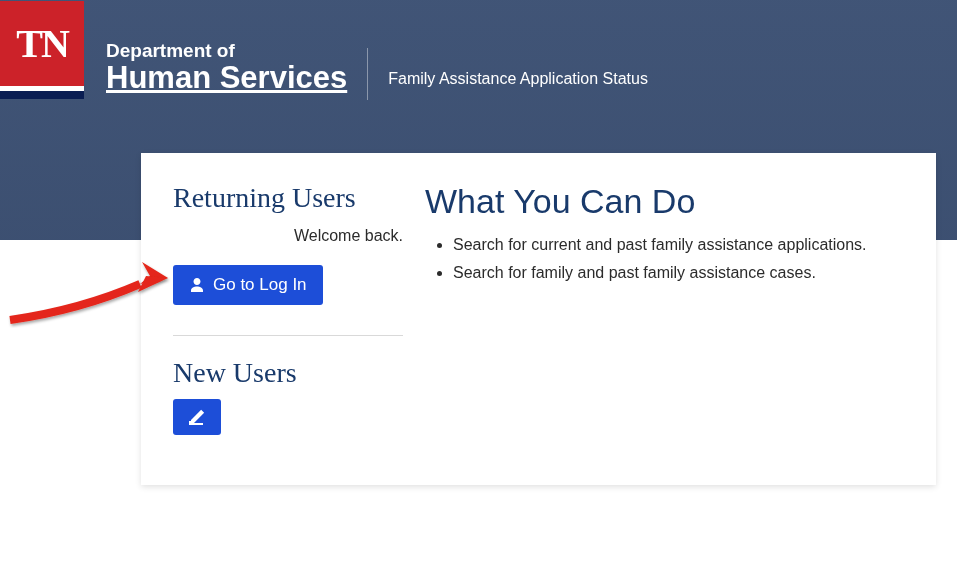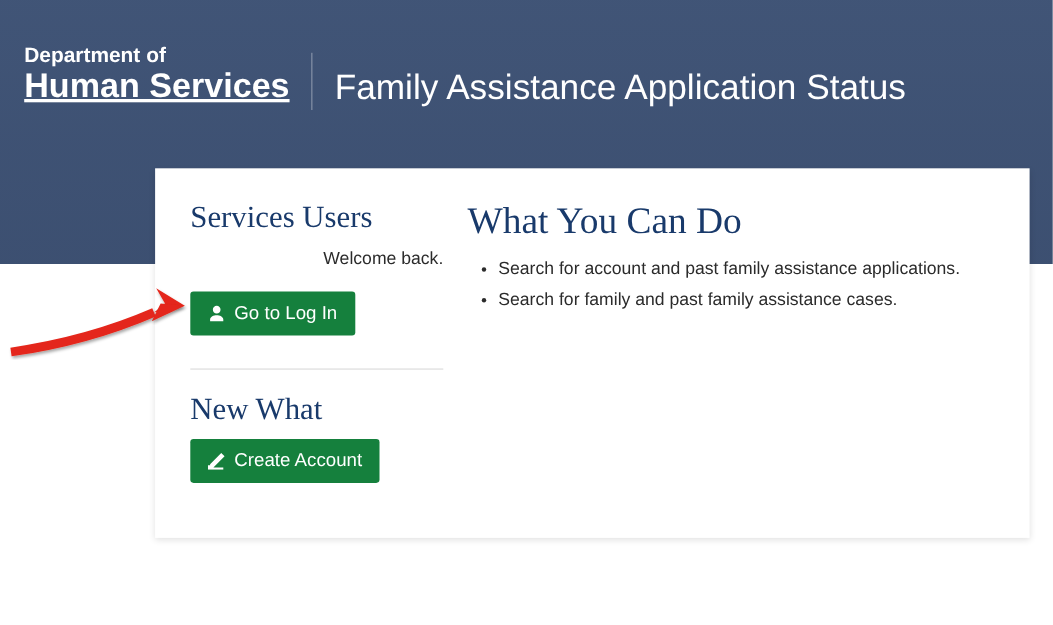--- a/index.html
+++ b/index.html
@@ -72,21 +72,21 @@
       text-decoration: underline;
     }
     .divider {
       width: 1px;
       height: 52px;
       background: rgba(255,255,255,0.4);
       margin: 48px 20px 0 20px;
     }
     .page-title {
       color: #fff;
-      font-size: 32px;
+      font-size: 16px;
       font-weight: 300;
       padding-top: 58px;
     }
     .card {
       position: absolute;
       top: 153px;
       left: 141px;
       width: 795px;
       background: #fff;
       box-shadow: 0 2px 6px rgba(0,0,0,0.12);
@@ -103,38 +103,38 @@
     }
     .section-heading {
       font-family: "Palatino Linotype", Palatino, Georgia, serif;
       color: #193a6b;
       font-size: 28px;
       font-weight: 400;
       margin-bottom: 10px;
       line-height: 1.1;
     }
     .big-heading {
-      font-family: Liberation Serif, serif;
+      font-family: Liberation Sans, sans-serif;
       color: #193a6b;
       font-size: 34px;
       font-weight: 400;
       margin-bottom: 16px;
       line-height: 1.1;
     }
     .body-text {
       color: #2b2b2b;
       font-size: 16px;
       margin-bottom: 18px;
       line-height: 1.45;
       text-align: right;
     }
     .btn {
       display: inline-flex;
       align-items: center;
-      background: #15803d;
+      background: #1d4ed8;
       color: #fff;
       font-size: 17px;
       padding: 10px 16px;
       border: none;
       border-radius: 3px;
       cursor: pointer;
       gap: 8px;
     }
     .hr {
       border: none;
@@ -164,56 +164,62 @@
       width: 16px;
       height: 16px;
       fill: #fff;
     }
   </style>
 </head>
 <body>
 
 <div class="header-bg">
   <div class="header-inner">
+    <div class="tn-logo-box">
+      <div class="tn-logo-red">
+        <span class="tn-logo-text">TN</span>
+      </div>
+      <div class="tn-logo-white"></div>
+      <div class="tn-logo-navy"></div>
+    </div>
     <div class="dept-block">
       <div class="dept-small">Department of</div>
       <div class="dept-large">Human Services</div>
     </div>
     <div class="divider"></div>
     <div class="page-title">Family Assistance Application Status</div>
   </div>
 </div>
 
 <div class="card">
   <div class="left-col">
 
-    <h2 class="section-heading">Services Users</h2>
+    <h2 class="section-heading">Returning Users</h2>
     <p class="body-text">Welcome back.</p>
     <button class="btn">
       <svg class="icon-svg" viewBox="0 0 16 16">
         <path d="M8 8c1.93 0 3.5-1.57 3.5-3.5S9.93 1 8 1 4.5 2.57 4.5 4.5 6.07 8 8 8zm0 1.5c-2.67 0-6 1.34-6 4V15h12v-1.5c0-2.66-3.33-4-6-4z"></path>
       </svg>
       <span>Go to Log In</span>
     </button>
 
     <hr class="hr">
 
-    <h2 class="section-heading">New What</h2>
+    <h2 class="section-heading">New Users</h2>
     <button class="btn">
       <svg class="icon-svg" viewBox="0 0 16 16">
         <path d="M12.146 0.854l3 3L5 14H2v-3L12.146 0.854zM2 14h12v2H0v-4h2v2z"></path>
       </svg>
-      <span>Create Account</span>
     </button>
 
   </div>
   <div class="right-col">
     <h2 class="big-heading">What You Can Do</h2>
     <ul class="bullet-list">
-      <li>Search for account and past family assistance applications.</li>
+      <li>Search for current and past family assistance applications.</li>
       <li>Search for family and past family assistance cases.</li>
     </ul>
   </div>
 </div>
 
 <svg class="arrow-annotation" viewBox="0 0 190 80">
   <defs>
     <filter id="ds" x="-20%" y="-20%" width="140%" height="140%">
       <feDropShadow dx="1" dy="2" stdDeviation="1.5" flood-color="rgba(0,0,0,0.35)"></feDropShadow>
     </filter>

